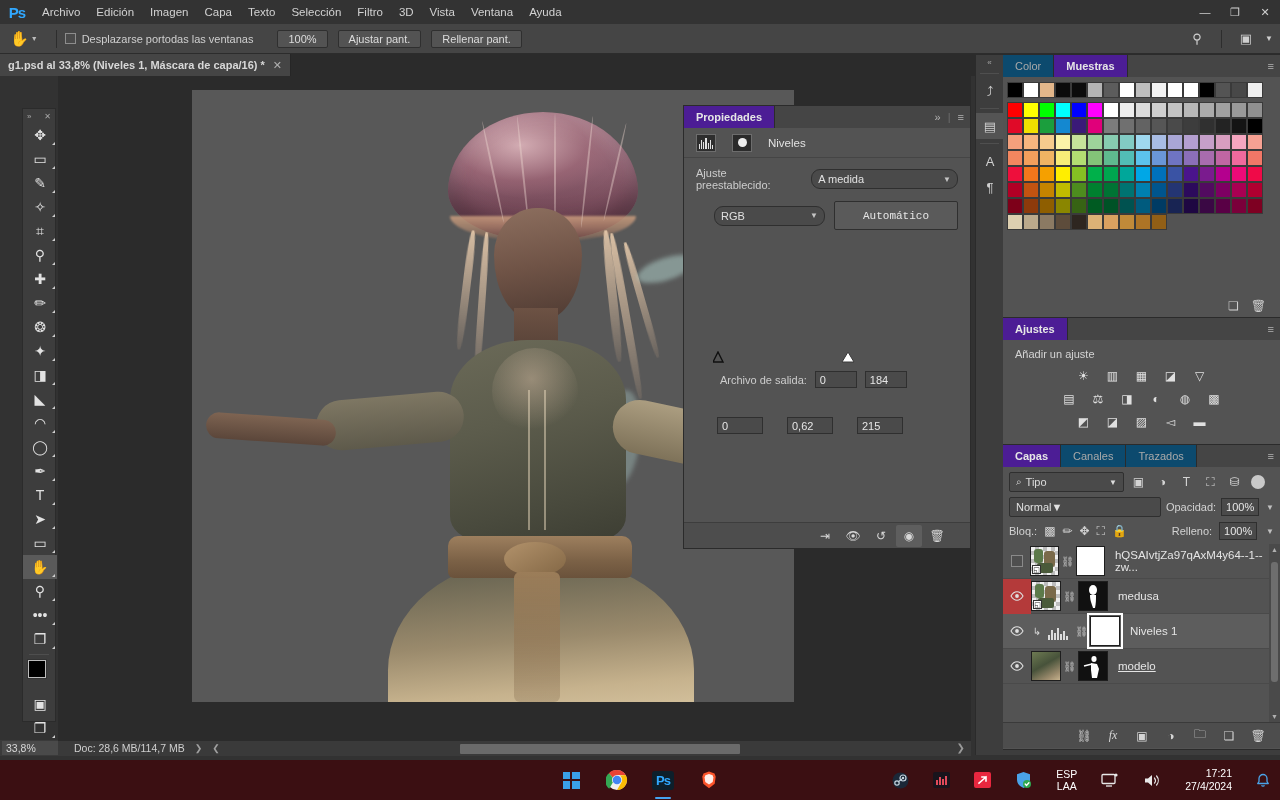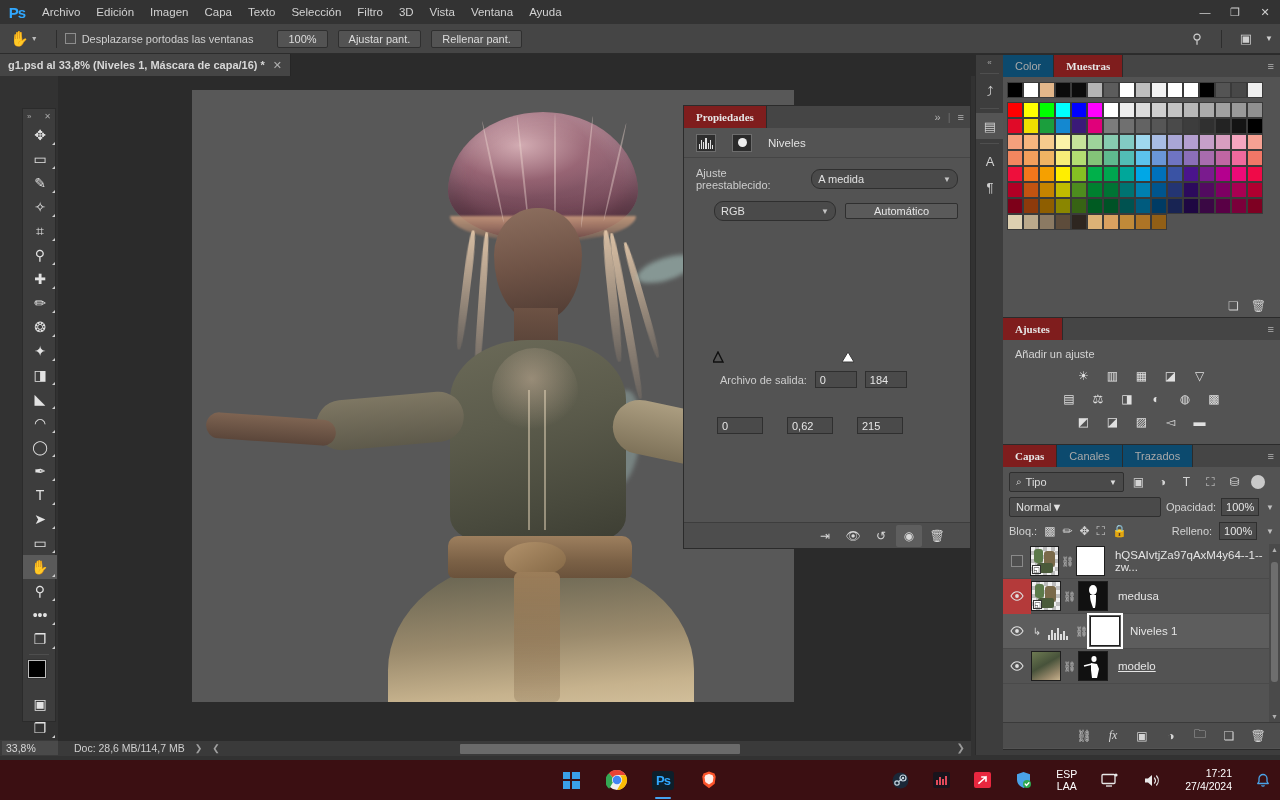--- a/index.html
+++ b/index.html
@@ -127,41 +127,41 @@
             transform:rotate(26deg); }
   .glow { position:absolute; background:rgba(180,214,208,.5); border-radius:50%; filter:blur(2px); }
   .seam { position:absolute; width:2px; background:rgba(232,216,188,.5); }
 
   
   .props { position:absolute; left:683px; top:105px; width:288px; height:444px;
            background:#535353; border:1px solid #2b2b2b; }
   .pnl-tabs { height:22px; background:#454545; display:flex; align-items:stretch; position:relative; }
   .pnl-tab { padding:0 12px; display:flex; align-items:center; font-size:11px;
              color:#a9a9a9; background:#0c4a6e; border-right:1px solid #2b2b2b; }
-  .pnl-tab.act { background:#7f1d1d; color:#e6e6e6; font-weight:bold;font-family:Liberation Serif, serif; }
+  .pnl-tab.act { background:#4c1d95; color:#e6e6e6; font-weight:bold; }
   .pnl-tabs .right { position:absolute; right:6px; top:0; height:22px;
              display:flex; align-items:center; gap:7px; color:#b4b4b4; font-size:11px; }
   .props-hdr { height:30px; display:flex; align-items:center; gap:16px; padding:0 12px;
              border-bottom:1px solid #454545; }
   .hist-ico { width:20px; height:18px; background:#2e2e2e; border:1px solid #6d6d6d;
              display:flex; align-items:flex-end; justify-content:center; gap:1px; padding:0 2px 2px; }
   .hist-ico i { display:block; width:2px; background:#e0e0e0; }
   .mask-ico { width:20px; height:18px; background:#2b2b2b; border:1px solid #6d6d6d;
              display:flex; align-items:center; justify-content:center; }
   .mask-ico::after { content:''; width:9px; height:9px; border-radius:50%; background:#ededed; }
   .props-hdr .ttl { color:#e2e2e2; font-size:11.5px; }
   .row { display:flex; align-items:center; padding:0 12px; }
   .lbl { color:#cdcdcd; font-size:11px; }
   .sel-box { height:20px; background:#4a4a4a; border:1px solid #2f2f2f; border-radius:9px;
              color:#e0e0e0; font-size:11px; display:flex; align-items:center;
              padding:0 6px; position:relative; }
   .sel-box .cv { position:absolute; right:6px; font-size:8px; color:#c4c4c4; }
-  .btn-auto { height:16px; background:#5a5a5a; border:1px solid #2f2f2f; border-radius:2px;
+  .btn-auto { height:29px; background:#5a5a5a; border:1px solid #2f2f2f; border-radius:2px;
              color:#e6e6e6; font-size:11px; display:flex; align-items:center;
-             justify-content:center; padding:0 28px; }
+             justify-content:center; padding:0 28px;font-family:Liberation Mono, monospace; }
   .inbox { height:17px; width:46px; background:#4a4a4a; border:1px solid #2f2f2f;
            color:#e6e6e6; font-size:11px; display:flex; align-items:center; padding:0 4px; }
   .props-foot { position:absolute; left:0; bottom:0; width:286px; height:26px;
            background:#4d4d4d; border-top:1px solid #3d3d3d;
            display:flex; align-items:center; justify-content:flex-end; gap:2px; padding-right:20px; }
   .pf-btn { width:26px; height:22px; display:flex; align-items:center; justify-content:center;
            color:#d8d8d8; font-size:12px; border-radius:2px; }
   .pf-btn.on { background:#5e5e5e; }
 
   

